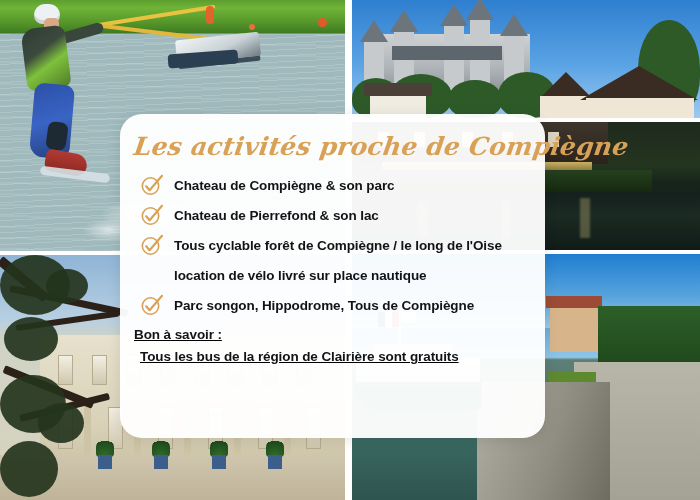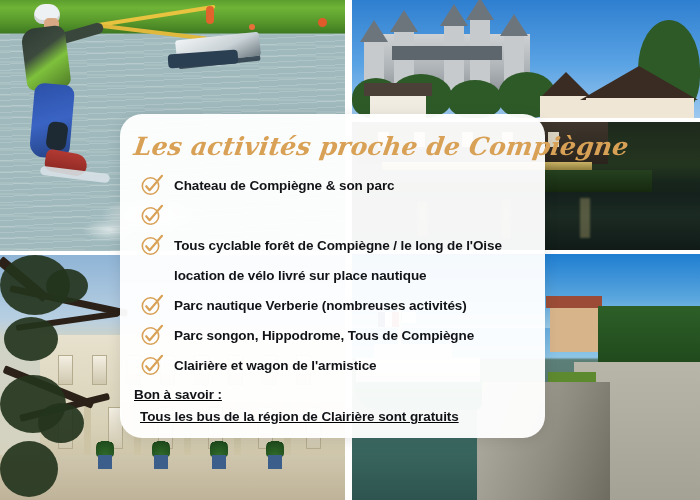--- a/index.html
+++ b/index.html
@@ -496,20 +496,21 @@
           </span>
           <span class="activity-label">Chateau de Compiègne &amp; son parc</span>
         </li>
         <li class="activity-item">
           <span class="check-icon">
             <svg width="24" height="22" viewBox="0 0 24 22">
               <circle cx="10.5" cy="12" r="8.2" fill="none" stroke="#d8a156" stroke-width="1.6"></circle>
               <path d="M6.2 12.2 L9.6 16.2 L22 1.8" fill="none" stroke="#d8a156" stroke-width="2.1" stroke-linecap="round" stroke-linejoin="round"></path>
             </svg>
           </span>
+          <span class="activity-label">Chateau de Pierrefond &amp; son lac</span>
         </li>
         <li class="activity-item">
           <span class="check-icon">
             <svg width="24" height="22" viewBox="0 0 24 22">
               <circle cx="10.5" cy="12" r="8.2" fill="none" stroke="#d8a156" stroke-width="1.6"></circle>
               <path d="M6.2 12.2 L9.6 16.2 L22 1.8" fill="none" stroke="#d8a156" stroke-width="2.1" stroke-linecap="round" stroke-linejoin="round"></path>
             </svg>
           </span>
           <span class="activity-label">Tous cyclable forêt de Compiègne / le long de l'Oise</span>
         </li>
@@ -522,39 +523,21 @@
           </span>
           <span class="activity-label">location de vélo livré sur place nautique</span>
         </li>
         <li class="activity-item">
           <span class="check-icon">
             <svg width="24" height="22" viewBox="0 0 24 22">
               <circle cx="10.5" cy="12" r="8.2" fill="none" stroke="#d8a156" stroke-width="1.6"></circle>
               <path d="M6.2 12.2 L9.6 16.2 L22 1.8" fill="none" stroke="#d8a156" stroke-width="2.1" stroke-linecap="round" stroke-linejoin="round"></path>
             </svg>
           </span>
-          <span class="activity-label">Parc nautique Verberie (nombreuses activités)</span>
-        </li>
-        <li class="activity-item">
-          <span class="check-icon">
-            <svg width="24" height="22" viewBox="0 0 24 22">
-              <circle cx="10.5" cy="12" r="8.2" fill="none" stroke="#d8a156" stroke-width="1.6"></circle>
-              <path d="M6.2 12.2 L9.6 16.2 L22 1.8" fill="none" stroke="#d8a156" stroke-width="2.1" stroke-linecap="round" stroke-linejoin="round"></path>
-            </svg>
-          </span>
           <span class="activity-label">Parc songon, Hippodrome, Tous de Compiègne</span>
-        </li>
-        <li class="activity-item">
-          <span class="check-icon">
-            <svg width="24" height="22" viewBox="0 0 24 22">
-              <circle cx="10.5" cy="12" r="8.2" fill="none" stroke="#d8a156" stroke-width="1.6"></circle>
-              <path d="M6.2 12.2 L9.6 16.2 L22 1.8" fill="none" stroke="#d8a156" stroke-width="2.1" stroke-linecap="round" stroke-linejoin="round"></path>
-            </svg>
-          </span>
-          <span class="activity-label">Clairière et wagon de l'armistice</span>
         </li>
       </ul>
 
     <div class="note-block">
       <div class="note-line">Bon à savoir :</div>
       <div class="note-line indented">Tous les bus de la région de Clairière sont gratuits</div>
     </div>
 
   </div>
 </div>

